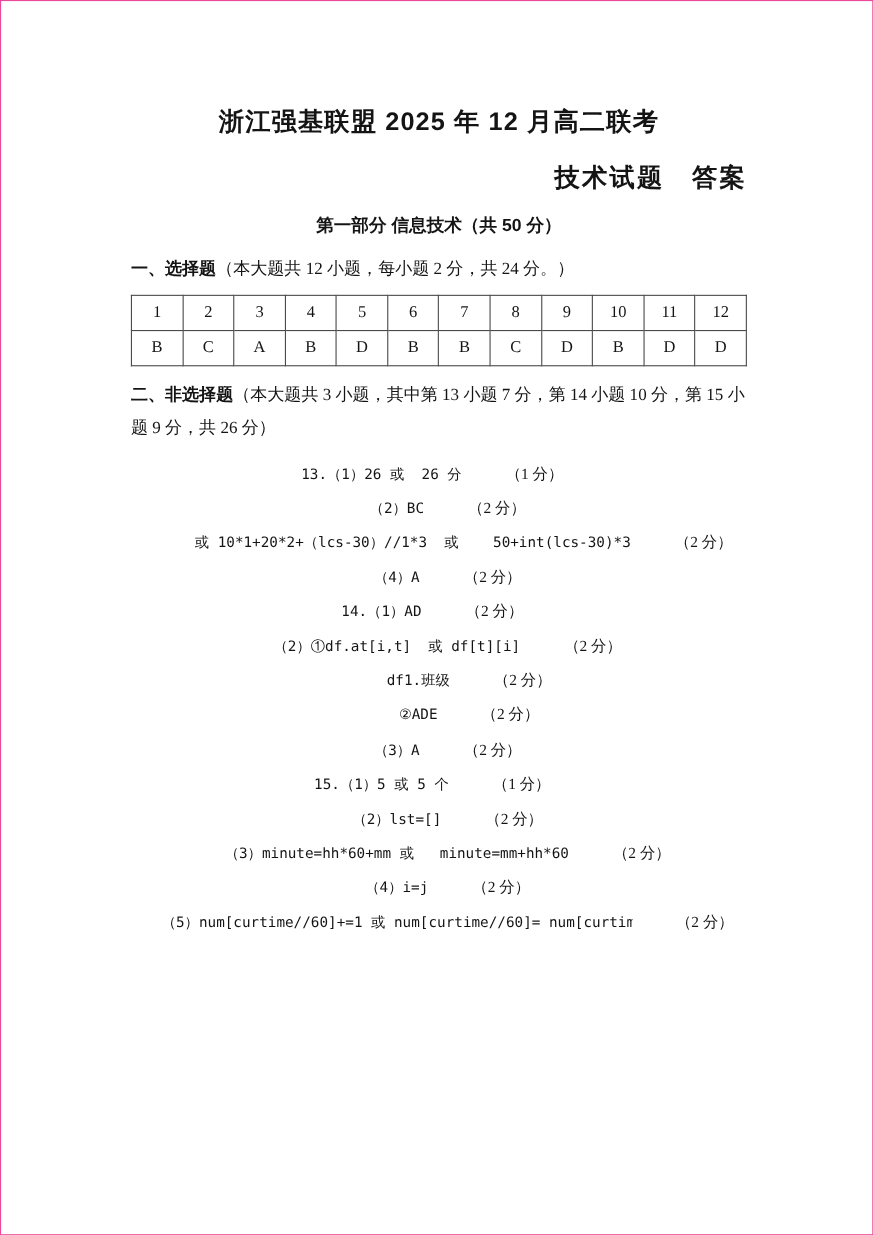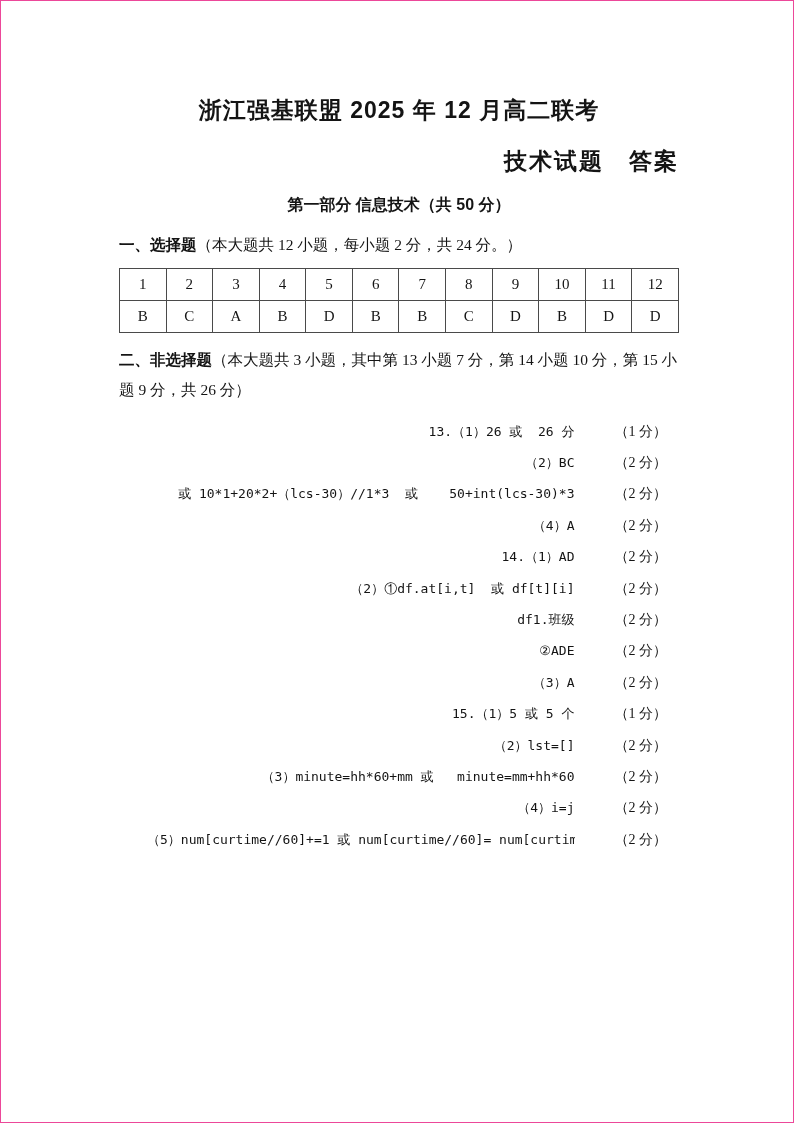--- a/index.html
+++ b/index.html
@@ -31,21 +31,21 @@
     width:100%; border-collapse:collapse; table-layout:fixed;
     margin:6px 0 12px 0;
   }
   table.mcq td {
     border:1px solid #4a4a4a; height:31px; text-align:center;
     font-size:15px; font-family:"Liberation Serif", serif; padding:0;
   }
 
   .answers { margin-top:10px; }
   .row {
-    display:flex; justify-content:flex-end; align-items:baseline;
+    display:flex; justify-content:center; align-items:baseline;
     height:31.4px; line-height:31.4px; white-space:pre;
   }
   .row .t {
     font-family:"DejaVu Sans Mono", monospace; font-size:13px;
     overflow:hidden;
   }
   .row .t.i0 { padding-left:0; }
   .row .t.i1 { padding-left:28px; }
   .row .t.i2 { padding-left:57px; }
   .row .t.i3 { padding-left:67px; }

